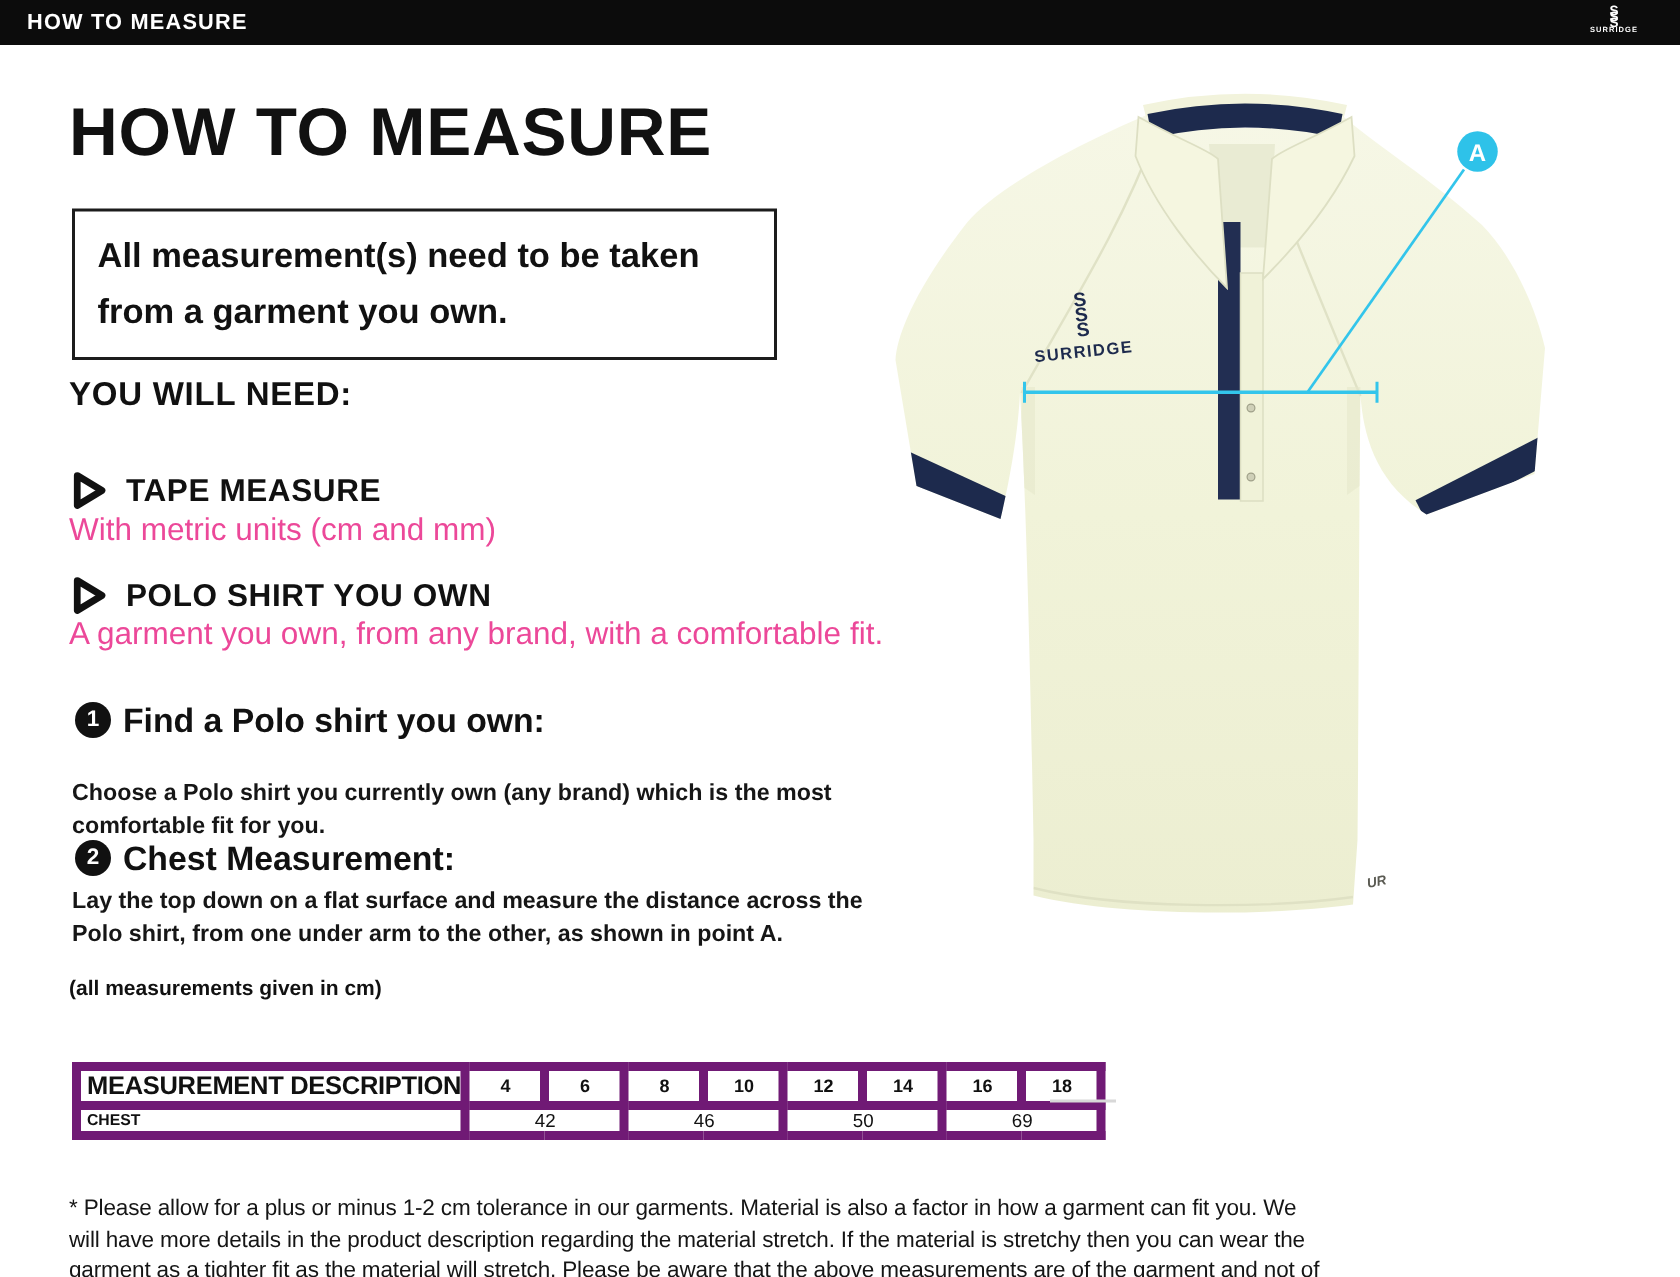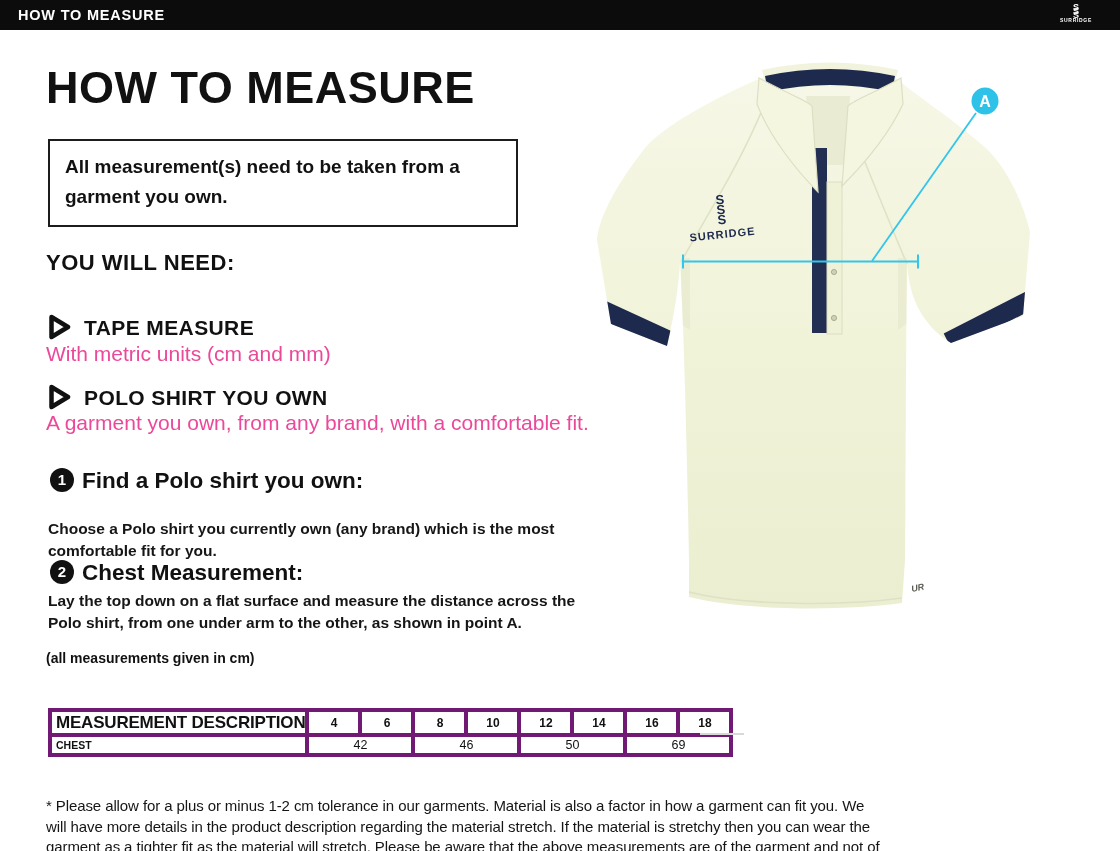--- a/index.html
+++ b/index.html
@@ -10,40 +10,40 @@
   
   #topbar { left:0; top:0; width:1120px; height:30px; background:#0c0c0c; }
   #topbar-title { left:18px; top:0; height:30px; line-height:30px; color:#fff;
                   font-size:14.5px; font-weight:bold; letter-spacing:.8px; }
   #topbar-brand { right:14px; top:1px; width:60px; text-align:center; color:#fff; }
   #topbar-brand .word { font-size:5px; font-weight:bold; letter-spacing:.7px; display:block; margin-top:-2px; }
 
   
   #h1 { left:46px; top:62px; font-size:45px; font-weight:bold; color:#111; letter-spacing:.5px; }
   #note-box { left:48px; top:139px; width:470px; border:2.5px solid #1c1c1c; padding:11px 15px 12px 15px; }
-  #note-box .txt { font-size:19px; font-weight:bold; color:#111; line-height:1.6; }
+  #note-box .txt { font-size:23px; font-weight:bold; color:#111; line-height:1.6; }
 
   #ywn-head { left:46px; top:250px; font-size:22px; font-weight:bold; color:#111; letter-spacing:.5px; }
 
   .tri-icon { width:24px; height:26px; display:block; }
   .need-label { font-size:21px; font-weight:bold; color:#111; letter-spacing:.4px; }
   .need-sub  { font-size:21px; font-weight:normal; color:#ec4899; }
 
   .step-badge { width:24px; height:24px; border-radius:50%; background:#111; color:#fff;
                 text-align:center; line-height:24px; font-size:15px; font-weight:bold; }
   .step-title { font-size:22.5px; font-weight:bold; color:#111; }
   .step-body  { font-size:15.5px; font-weight:bold; color:#161616; line-height:1.45; width:548px; }
 
   #sc-head { left:46px; top:650px; display:flex; align-items:baseline; gap:6px; }
   #sc-head .big { font-size:30px; font-weight:bold; color:#111; letter-spacing:.5px; }
   #sc-head .small { font-size:14px; font-weight:bold; color:#111; }
 
   
   #size-table { left:48px; top:708px; border-collapse:collapse; table-layout:fixed; }
-  #size-table td { border:4px solid #701a75; color:#111; text-align:center; vertical-align:middle;
+  #size-table td { border:6px solid #701a75; color:#111; text-align:center; vertical-align:middle;
                    padding:0; overflow:hidden; white-space:nowrap; }
   #size-table .lbl { text-align:left; padding-left:4px; }
   #size-table .r1lbl { font-size:17px; font-weight:bold; letter-spacing:-.2px; }
   #size-table .r2lbl { font-size:11.5px; font-weight:bold; }
   #size-table .r3lbl { font-size:10.5px; font-weight:bold; }
   #size-table .num  { font-size:12px; font-weight:bold; }
   #size-table .grp  { font-size:15px; font-weight:bold; }
   #size-table .val  { font-size:12.5px; font-weight:normal; }
   #size-table tr:nth-child(1) td { height:25px; }
   #size-table tr:nth-child(2) td { height:20px; }

